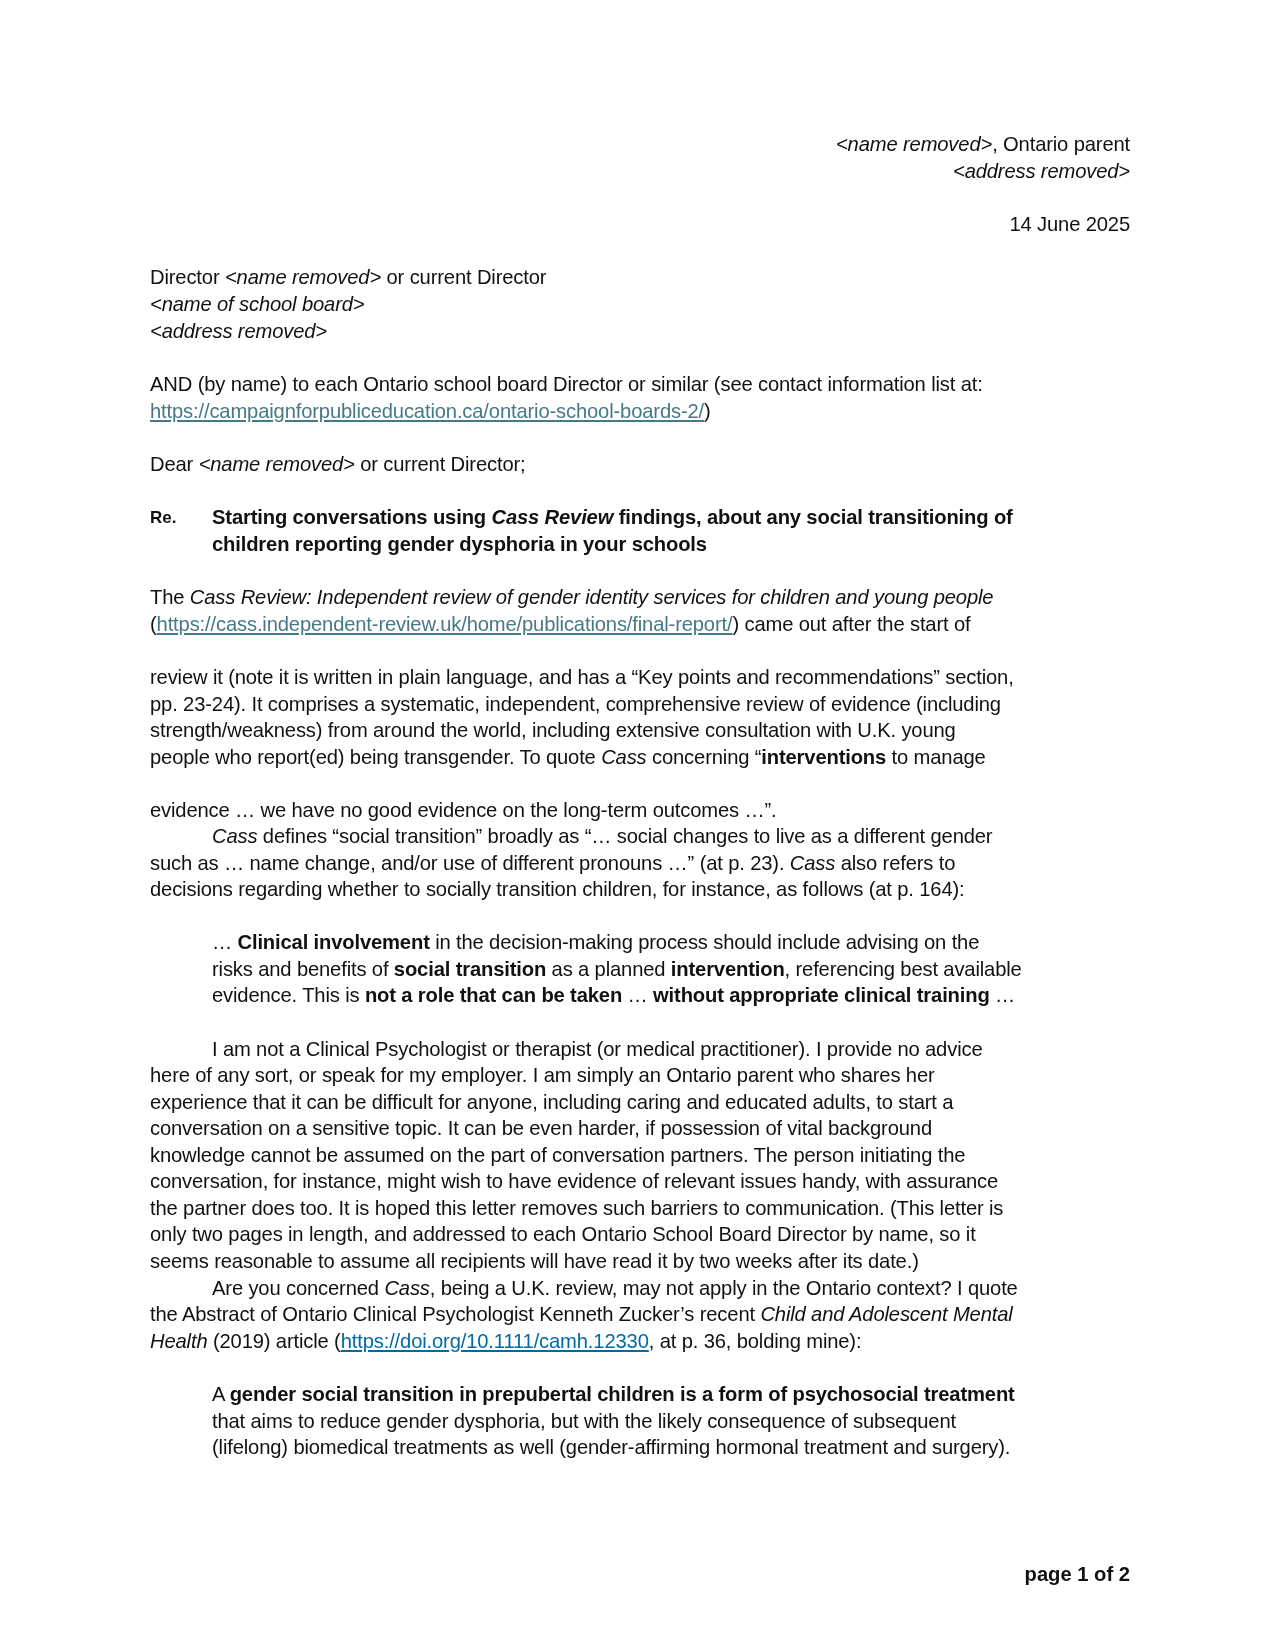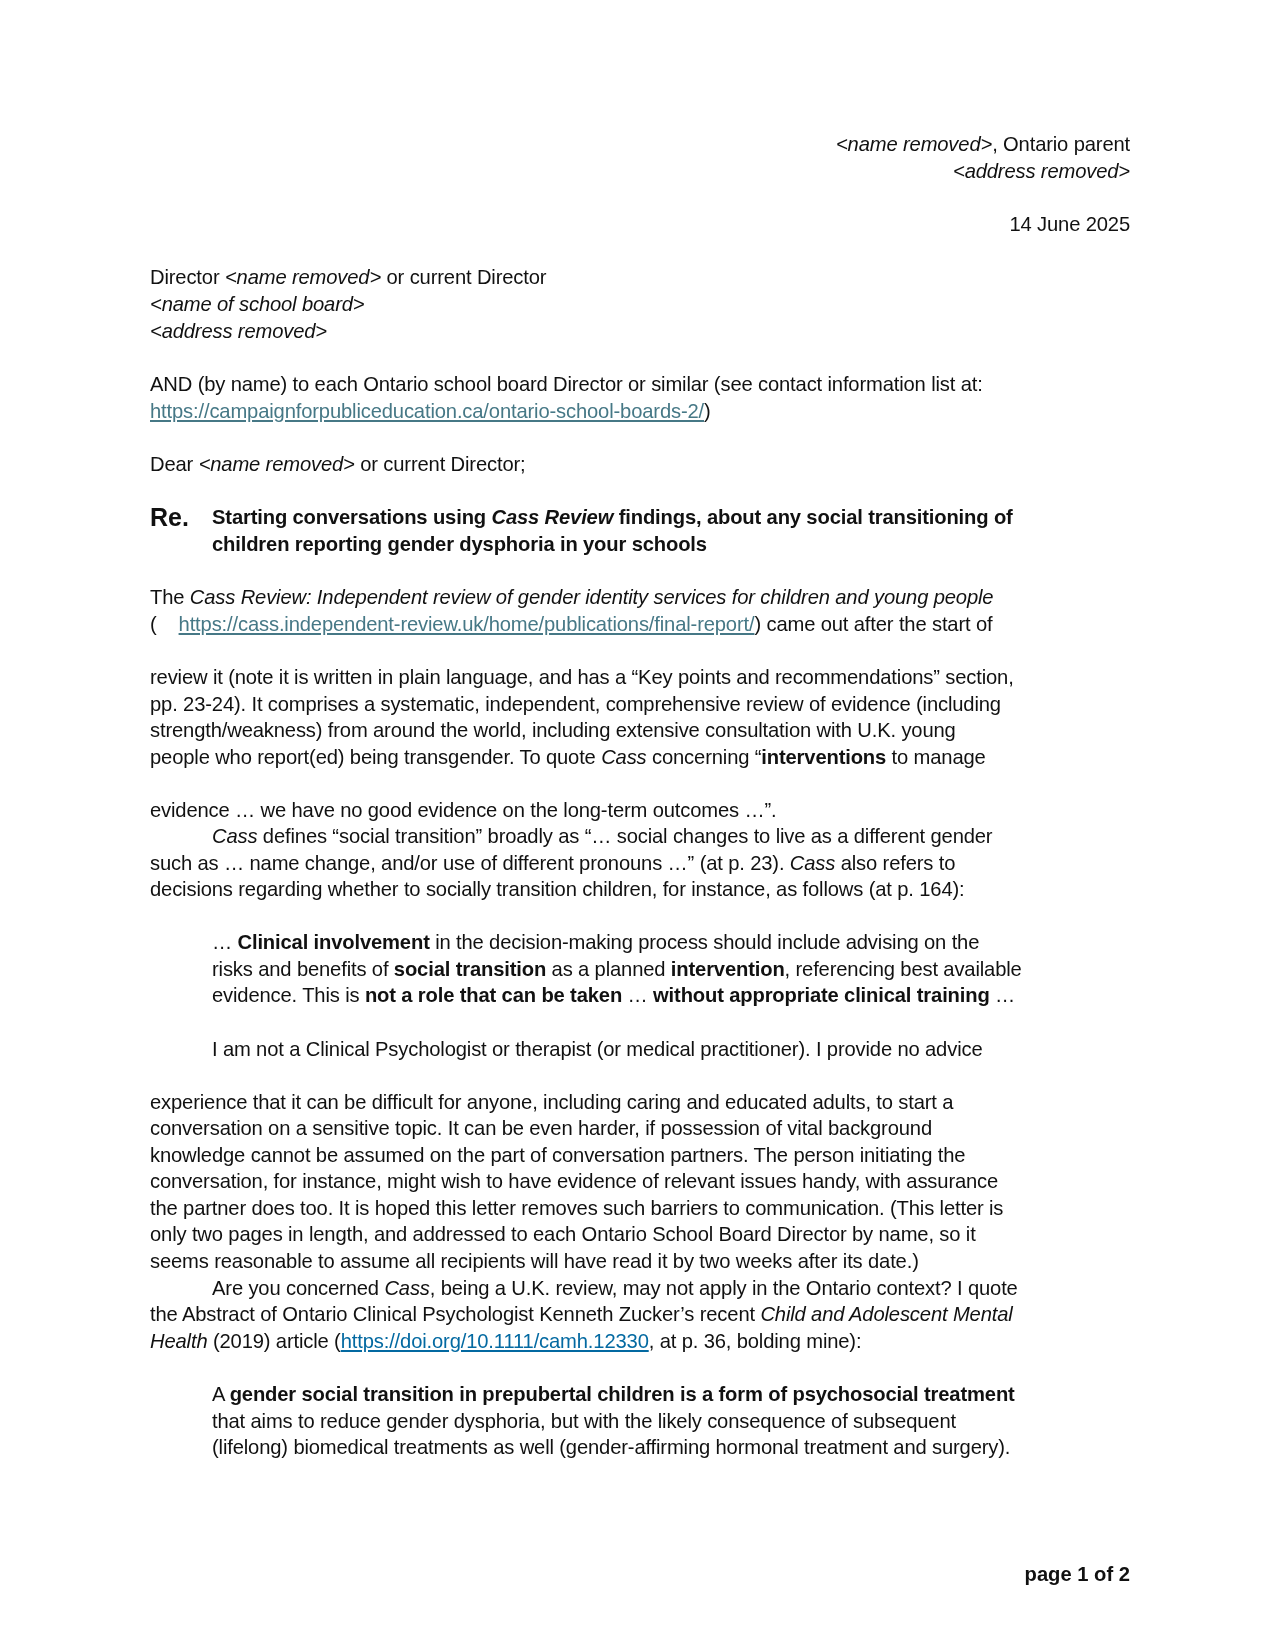--- a/index.html
+++ b/index.html
@@ -5,21 +5,21 @@
   html, body { margin: 0; padding: 0; background: #ffffff; }
   body { width: 1275px; height: 1650px; position: relative; overflow: hidden;
          font-family: "Liberation Sans", sans-serif; color: #111111; }
   .page { position: absolute; left: 0; top: 0; width: 1275px; height: 1650px; }
   .ln { position: absolute; left: 150px; font-size: 20.2px; line-height: 27.7px; white-space: nowrap; letter-spacing: -0.15px; }
   .ind { left: 212px; }
   .right { left: auto; right: 145px; text-align: right; }
   i, .it { font-style: italic; }
   b { font-weight: bold; }
   a.link { color: #467886; text-decoration: underline; text-underline-offset: 2px; }
-  .re-label { position: absolute; left: 150px; font-weight: bold; font-size: 25px; line-height: 27.7px; }
+  .re-label { position: absolute; left: 150px; font-weight: bold; font-size: 17px; line-height: 27.7px; }
   .footer { position: absolute; right: 145px; top: 1563px; font-weight: bold; font-size: 20.2px; }
 </style>
 </head>
 <body style="color: rgb(17, 17, 17);">
 
 <div class="page">
 
   <div class="ln right" style="top:131px">
     <span class="it">&lt;name removed&gt;</span><span>, Ontario parent</span>
   </div>
@@ -44,21 +44,21 @@
   <div class="re-label" style="top:504px">Re.</div>
   <div class="ln ind" style="top:504px; font-weight:bold">
     <span>Starting conversations using </span><span class="it">Cass Review</span><span> findings, about any social transitioning of</span>
   </div>
   <div class="ln ind" style="top:531px; font-weight:bold">children reporting gender dysphoria in your schools</div>
 
   <div class="ln" style="top:584px">
     <span>The </span><span class="it">Cass Review: Independent review of gender identity services for children and young people</span>
   </div>
   <div class="ln" style="top:611px">
-    <span>(</span><a class="link" style="color: rgb(70, 120, 134); margin-left: 22px;">https://cass.independent-review.uk/home/publications/final-report/</a><span>) came out after the start of</span>
+    <span>(</span><a class="link" style="color: rgb(70, 120, 134);">https://cass.independent-review.uk/home/publications/final-report/</a><span>) came out after the start of</span>
   </div>
   <div class="ln" style="top:664px">review it (note it is written in plain language, and has a “Key points and recommendations” section,</div>
   <div class="ln" style="top:691px">pp. 23-24). It comprises a systematic, independent, comprehensive review of evidence (including</div>
   <div class="ln" style="top:717px">strength/weakness) from around the world, including extensive consultation with U.K. young</div>
   <div class="ln" style="top:744px">
     <span>people who report(ed) being transgender. To quote </span><span class="it">Cass</span><span> concerning “</span><b>interventions</b><span> to manage</span>
   </div>
   <div class="ln" style="top:797px">evidence … we have no good evidence on the long-term outcomes …”.</div>
 
   <div class="ln ind" style="top:823px">
@@ -73,20 +73,21 @@
     <span>… </span><b>Clinical involvement</b><span> in the decision-making process should include advising on the</span>
   </div>
   <div class="ln ind" style="top:956px">
     <span>risks and benefits of </span><b>social transition</b><span> as a planned </span><b>intervention</b><span>, referencing best available</span>
   </div>
   <div class="ln ind" style="top:982px">
     <span>evidence. This is </span><b>not a role that can be taken</b><span> … </span><b>without appropriate clinical training</b><span> …</span>
   </div>
 
   <div class="ln ind" style="top:1036px">I am not a Clinical Psychologist or therapist (or medical practitioner). I provide no advice</div>
+  <div class="ln" style="top:1062px">here of any sort, or speak for my employer. I am simply an Ontario parent who shares her</div>
   <div class="ln" style="top:1089px">experience that it can be difficult for anyone, including caring and educated adults, to start a</div>
   <div class="ln" style="top:1142px">knowledge cannot be assumed on the part of conversation partners. The person initiating the</div>
   <div class="ln" style="top:1115px">conversation on a sensitive topic. It can be even harder, if possession of vital background</div>
   <div class="ln" style="top:1168px">conversation, for instance, might wish to have evidence of relevant issues handy, with assurance</div>
   <div class="ln" style="top:1195px">the partner does too. It is hoped this letter removes such barriers to communication. (This letter is</div>
   <div class="ln" style="top:1221px">only two pages in length, and addressed to each Ontario School Board Director by name, so it</div>
   <div class="ln" style="top:1248px">seems reasonable to assume all recipients will have read it by two weeks after its date.)</div>
 
   <div class="ln ind" style="top:1275px">
     <span>Are you concerned </span><span class="it">Cass</span><span>, being a U.K. review, may not apply in the Ontario context? I quote</span>

